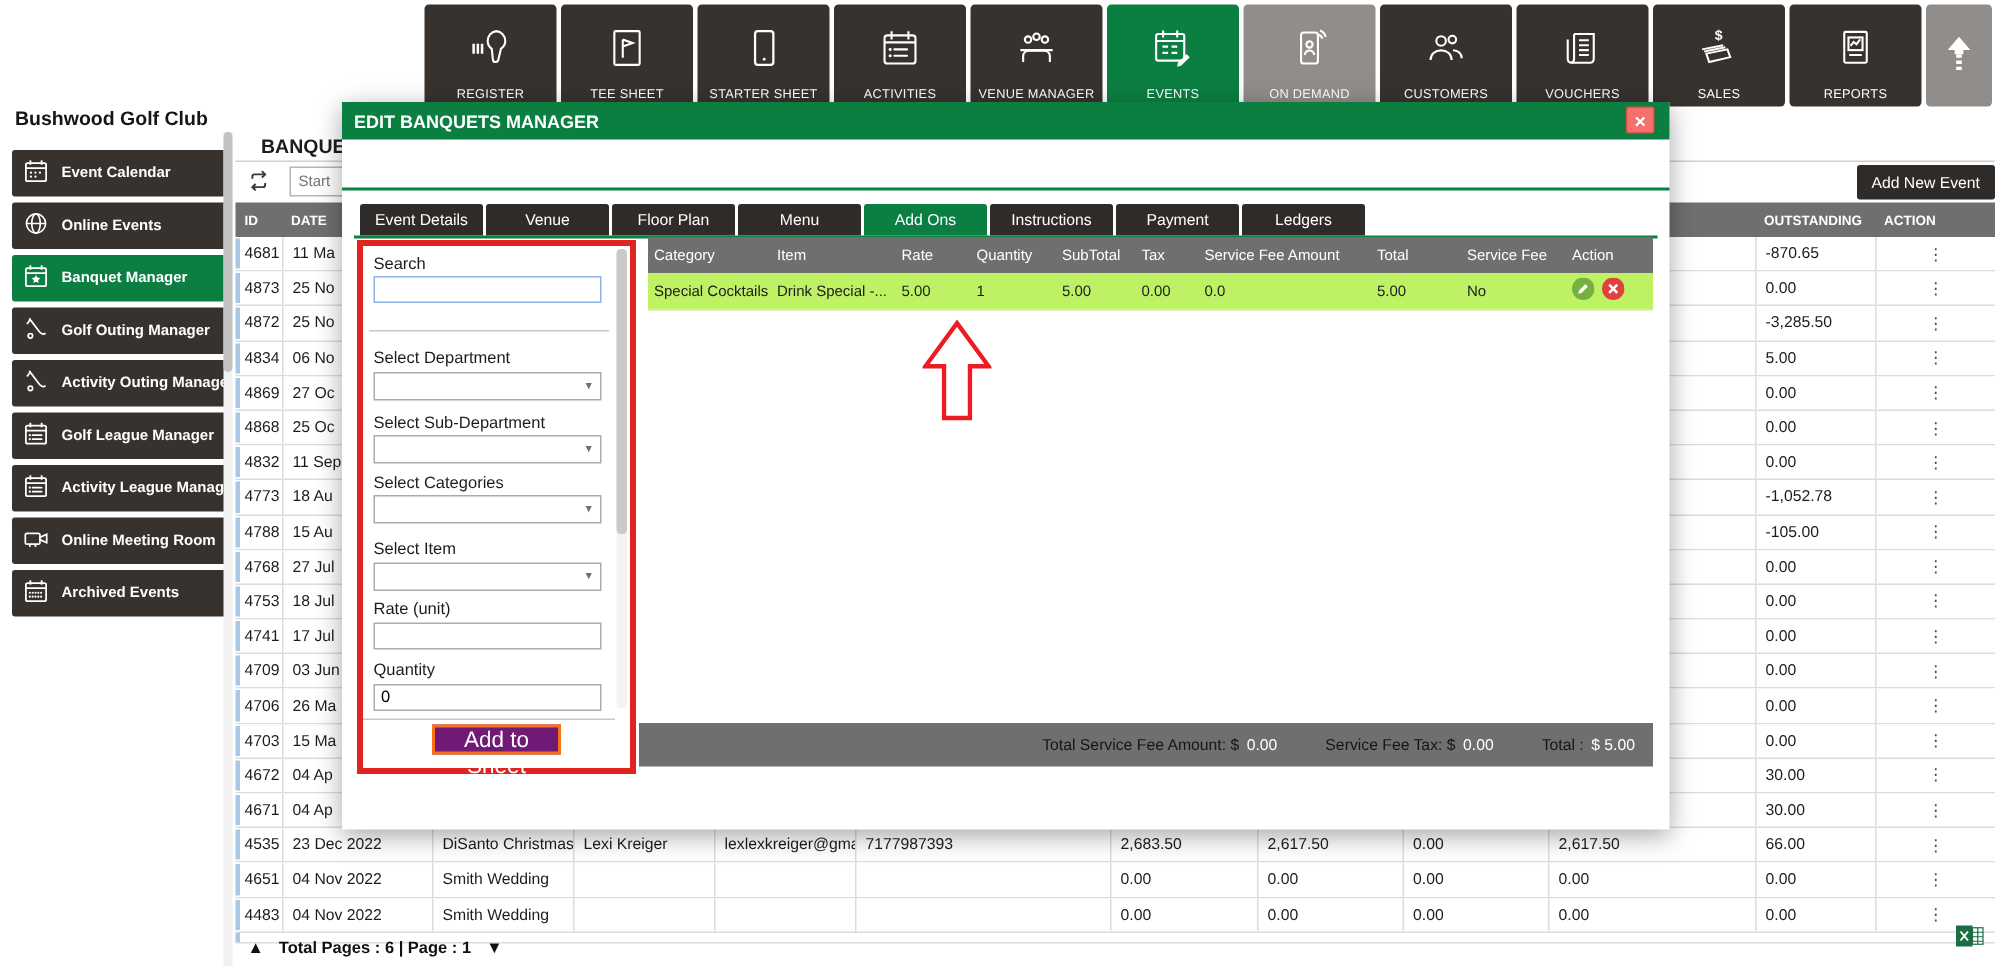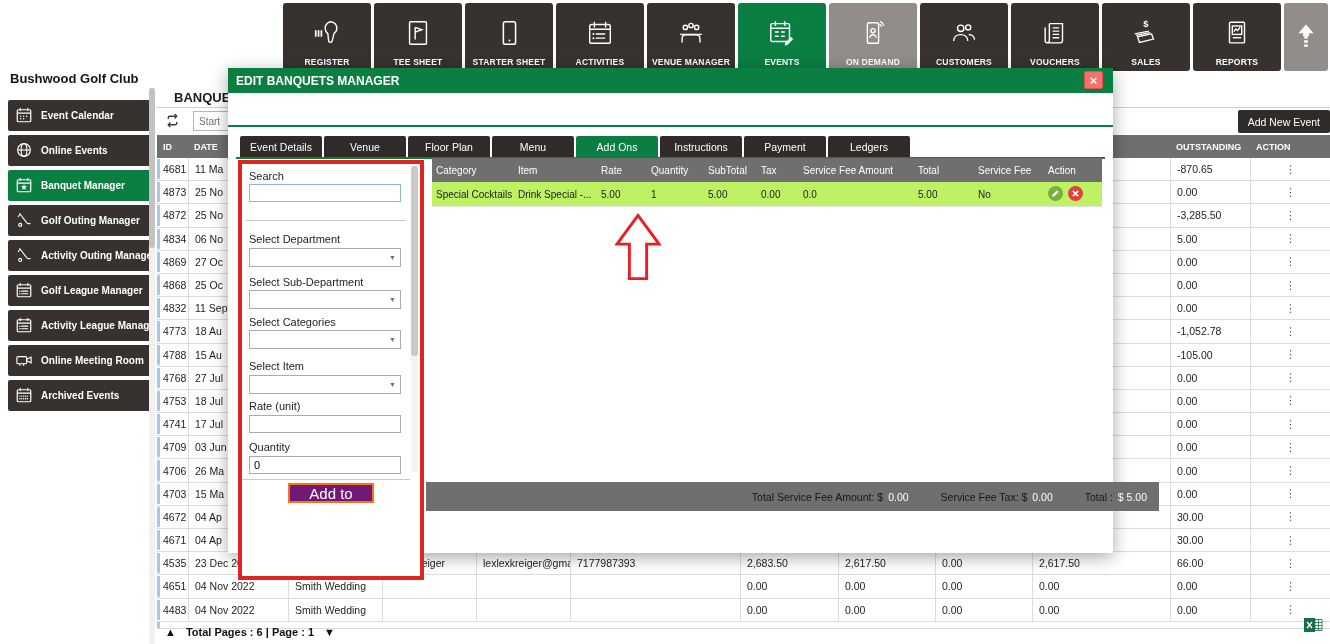--- a/index.html
+++ b/index.html
@@ -5,21 +5,21 @@
   * { box-sizing:border-box; margin:0; padding:0; }
   html,body { width:1330px; height:644px; }
   body { position:relative; background:#fff; font-family:"Liberation Sans",sans-serif; overflow:hidden; color:#1c1c1c; }
 
   
   .toolbar { position:absolute; left:283px; top:3px; display:flex; gap:3px; z-index:2; }
   .tb-btn { width:88px; height:68px; background:#38322f; border-radius:3px; color:#fff;
             display:flex; flex-direction:column; align-items:center; justify-content:flex-end;
             padding-bottom:4px; cursor:pointer; }
   .tb-btn svg { margin-bottom:5px; }
-  .tb-label { font-size:8.5px; font-weight:bold; letter-spacing:.2px; white-space:nowrap; }
+  .tb-label { font-size:8.5px; font-weight:normal; letter-spacing:.2px; white-space:nowrap; }
   .tb-btn.active { background:#0b7e42; }
   .tb-btn.grey { background:#908d8a; }
   .scroll-top { position:absolute; right:2px; top:3px; width:44px; height:68px; background:#908d8a;
                 border-radius:3px; display:flex; align-items:center; justify-content:center; z-index:2; cursor:pointer; }
 
   
   .club-name { position:absolute; left:10px; top:71px; font-size:13px; font-weight:bold; color:#151515; }
   .sidebar { position:absolute; left:8px; top:100px; width:145px; display:flex; flex-direction:column; gap:4px; }
   .sb-item { height:31px; background:#38322f; border-radius:2px; color:#fff; display:flex; align-items:center;
              gap:8px; padding:0 7px; font-size:10px; font-weight:bold; cursor:pointer; white-space:nowrap; }
@@ -74,21 +74,21 @@
          display:flex; align-items:center; border-radius:2px 2px 0 0; cursor:pointer; }
   .tab.active { background:#0b7e42; }
   .tabs-line { position:absolute; top:57px; left:0; right:0; height:2px; background:#0b7e42; }
   .subtabs { position:absolute; left:12px; top:68px; display:flex; gap:2px; }
   .subtab { height:21px; width:82px; background:#2f2b28; color:#fff; font-size:10.5px; display:flex;
             align-items:center; justify-content:center; border-radius:2px 2px 0 0; cursor:pointer; white-space:nowrap; }
   .subtab.active { background:#0b7e42; }
   .subtabs-line { position:absolute; top:89px; left:8px; right:8px; height:2px; background:#0b7e42; }
 
   
-  .panel { position:absolute; left:10px; top:92px; width:186px; height:420px; border:4px solid #e02420;
+  .panel { position:absolute; left:10px; top:92px; width:186px; height:356px; border:4px solid #e02420;
            background:#fff; z-index:6; }
   .panel .lbl { position:absolute; left:7px; font-size:11px; color:#1d1d1d; }
   .pinput { position:absolute; left:7px; width:152px; height:18px; border:1px solid #ababab; font-size:11px;
             padding:0 4px; font-family:"Liberation Sans",sans-serif; }
   .pinput.blue { border:1px solid #8eb4e3; }
   .psep { position:absolute; left:4px; right:14px; border-top:1px solid #c9c9c9; }
   .select { position:absolute; left:7px; width:152px; height:19px; border:1px solid #ababab; background:#fff; cursor:pointer; }
   .select::after { content:"▼"; position:absolute; right:4px; top:5px; font-size:7px; color:#707070; }
   .add-sheet-btn { position:absolute; left:46px; top:319px; width:86px; height:20px; background:#701a75;
                    color:#fff; font-size:15px; border:2px solid #f97316; cursor:pointer;
@@ -103,21 +103,21 @@
   .mhead > div { padding-left:4px; white-space:nowrap; overflow:hidden; }
   .mrow { height:25px; background:#bef264; font-size:10px; align-items:center; border-bottom:1px solid #e2e2e2; }
   .mrow > div { padding-left:4px; white-space:nowrap; overflow:hidden; }
   .macts { display:flex; gap:5px; align-items:center; justify-content:flex-start; }
 
   
   .annotation { position:absolute; left:285px; top:145px; width:250px; text-align:center; z-index:3; }
   .annotation .txt { margin-top:4px; color:#ed1c24; font-size:13.5px; }
 
   
-  .totals { position:absolute; left:198px; top:414px; width:733px; height:29px; background:#6f6f6f;
+  .totals { position:absolute; left:198px; top:414px; width:676px; height:29px; background:#6f6f6f;
             display:flex; align-items:center; justify-content:flex-end; gap:32px; padding-right:12px;
             font-size:10.5px; color:#161616; z-index:2; }
   .totals .val { color:#fff; margin-left:5px; }
   .totals .pair { white-space:nowrap; }
 </style>
 </head>
 <body>
 
 <div class="toolbar">
   <div class="tb-btn">

